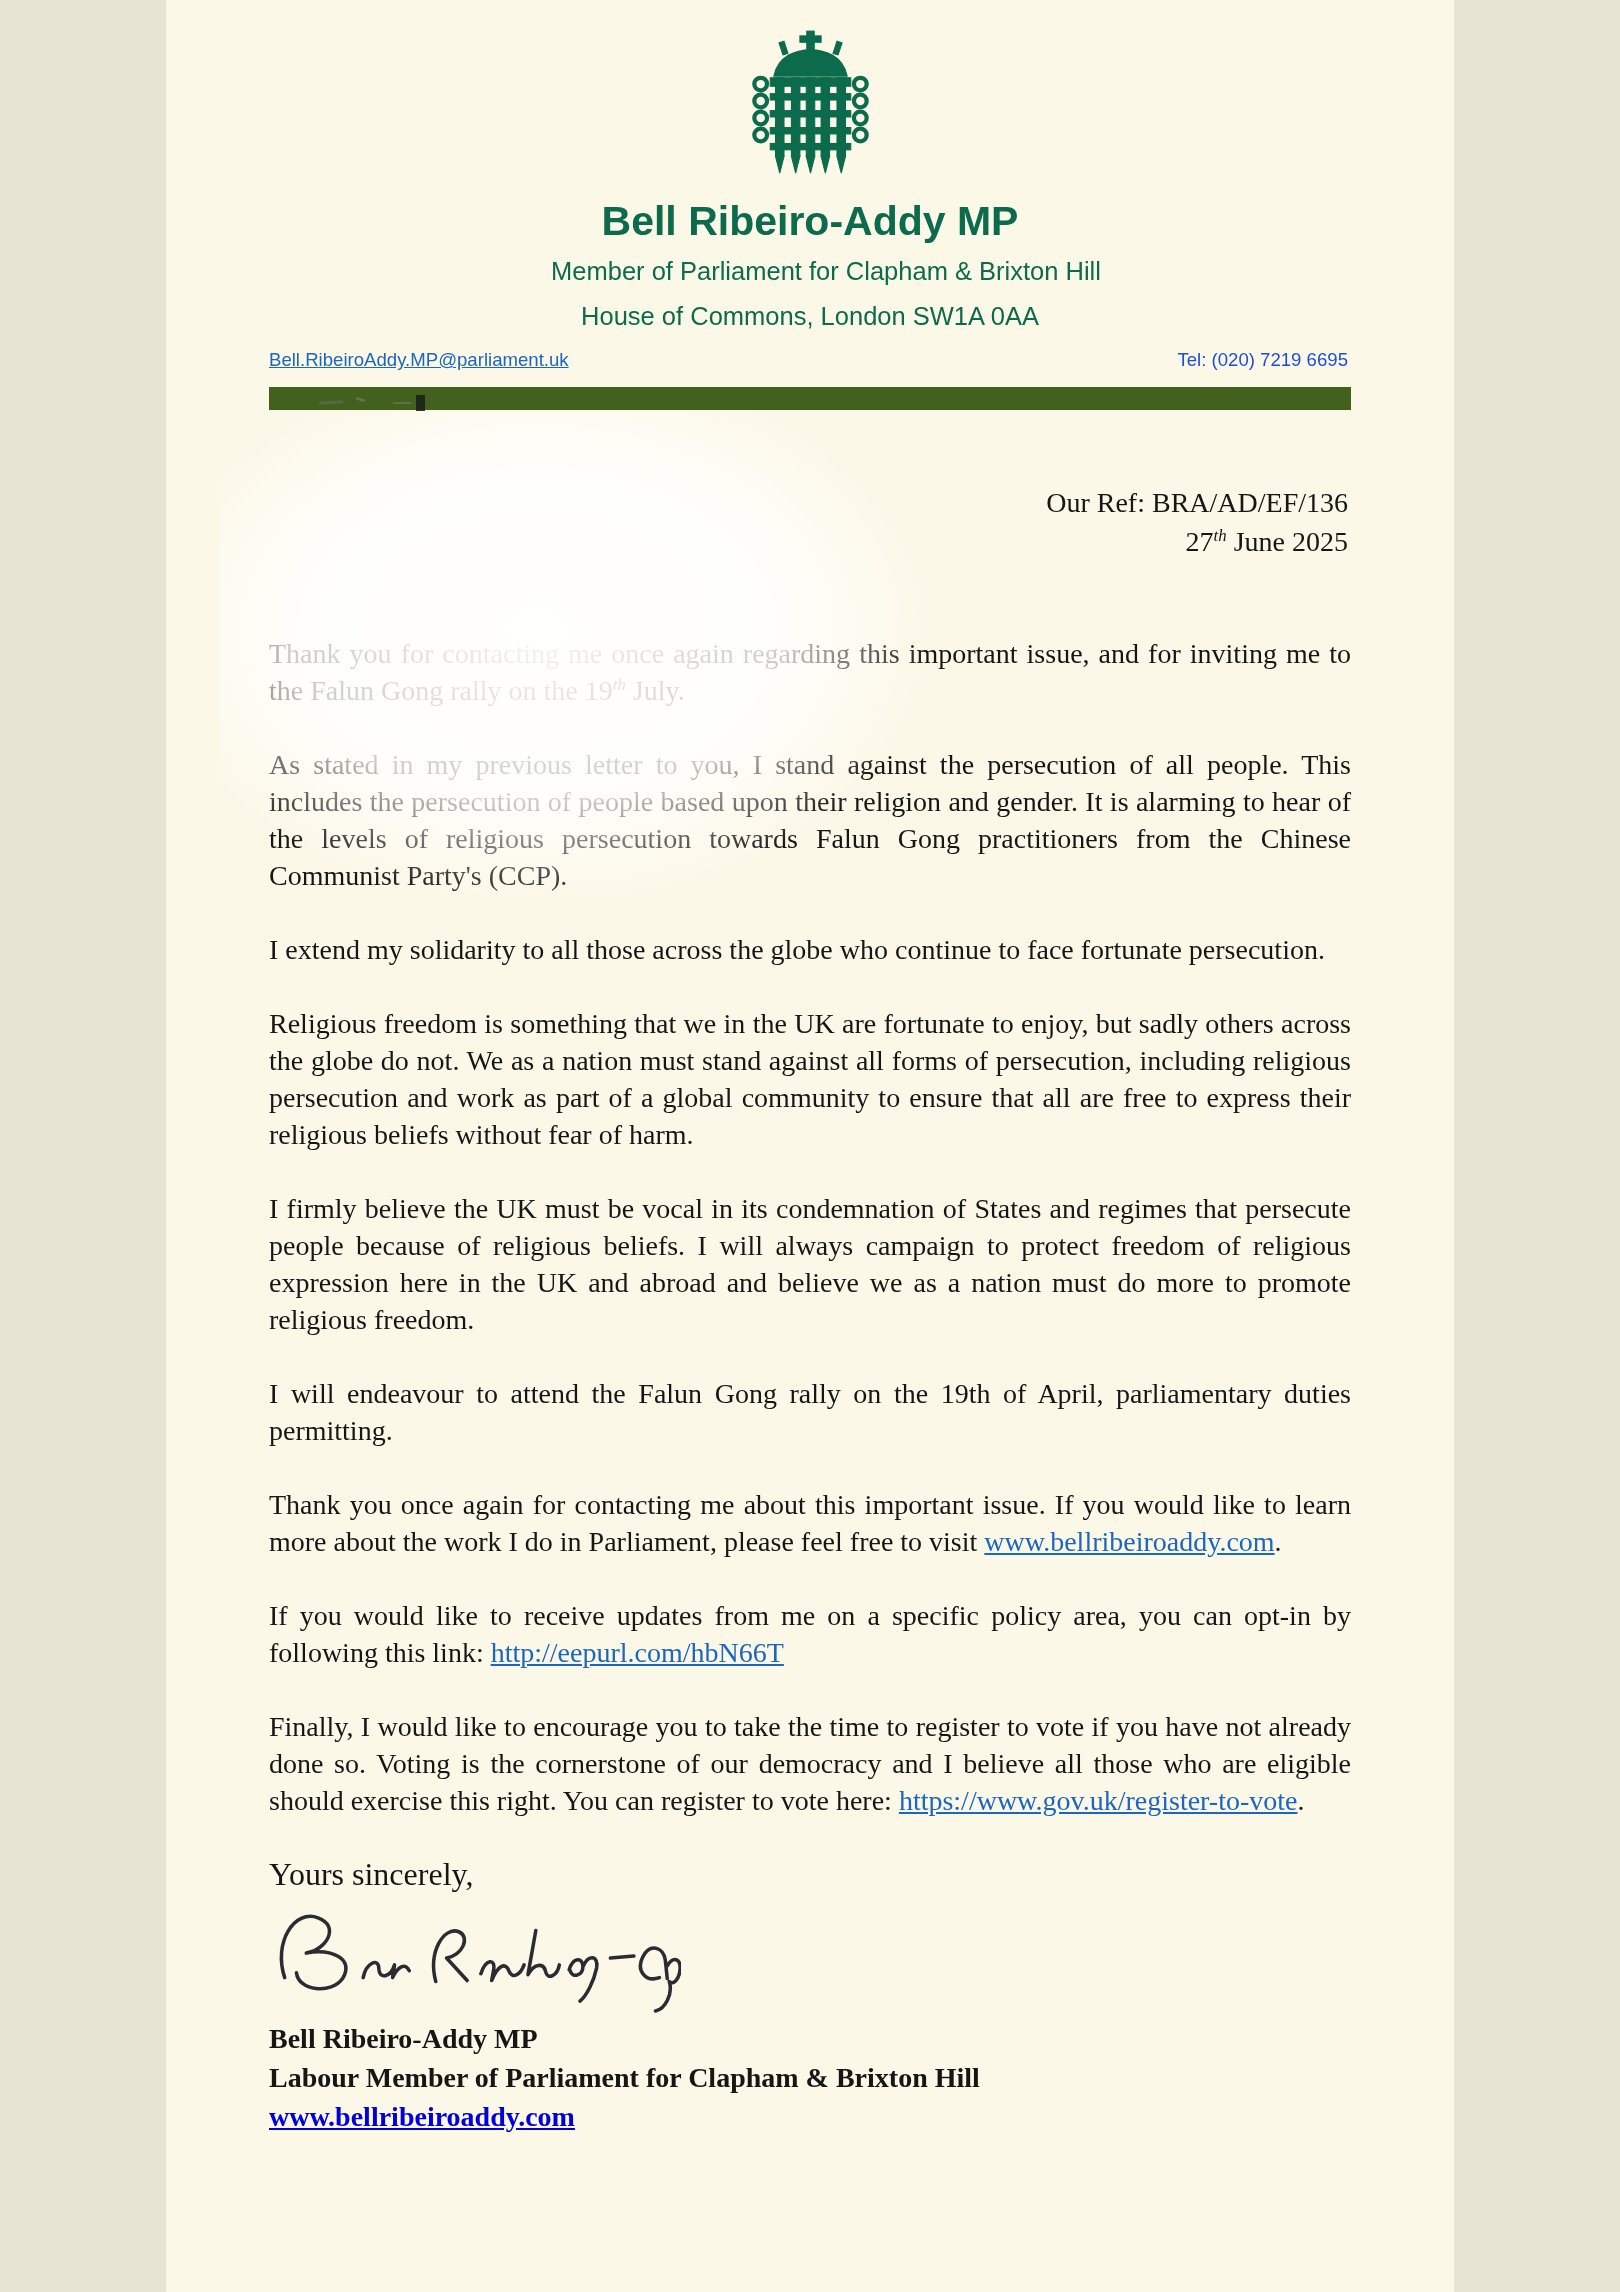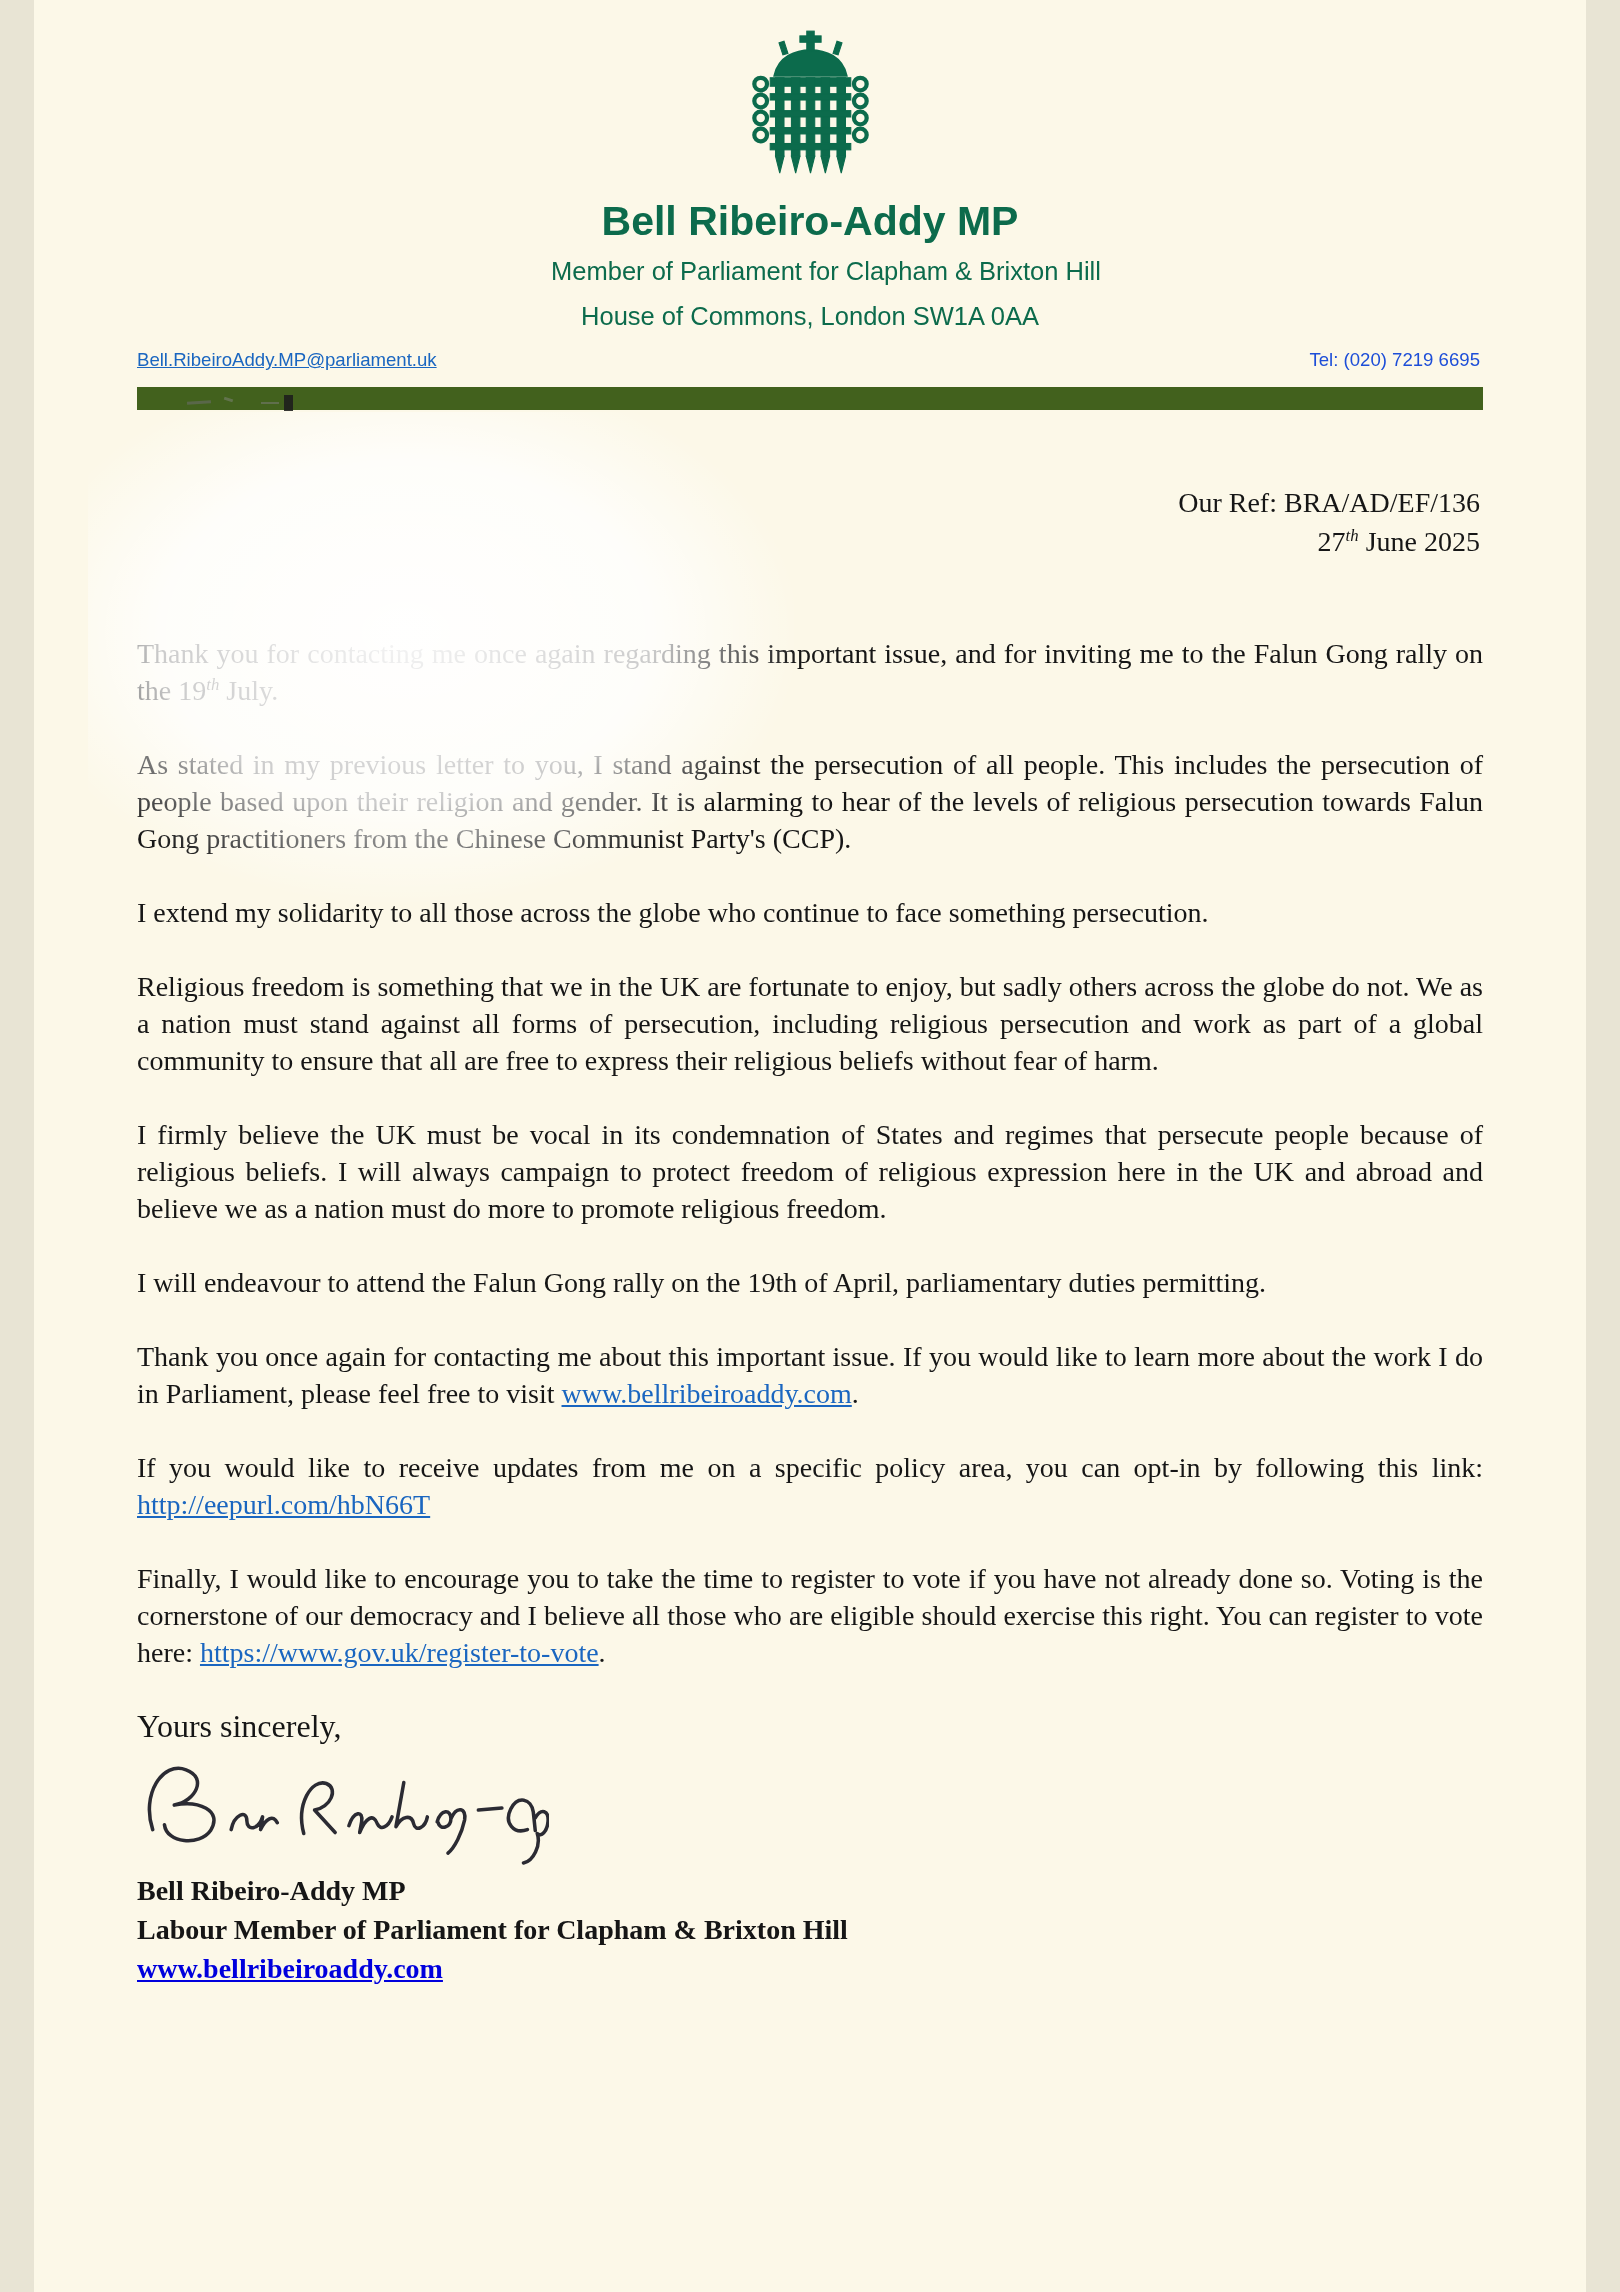--- a/index.html
+++ b/index.html
@@ -1,18 +1,18 @@
 <!DOCTYPE html>
 <html style="--paper: #fcf8e8; --ink: #161616; --green: #0c6b4c; --bar-green: #42611d; --link-blue: #1a66c0; --footer-link: #0000dd;"><head>
 <meta charset="utf-8">
 <style>
   html,body{margin:0;padding:0;background:#e8e4d4;}
   .page{
     position:relative;
-    width:1552px;height:2293px;
+    width:1288px;height:2293px;
     margin:0 auto;
     background:var(--paper,#fcf8e8);
     font-family:"Liberation Serif",serif;
     color:var(--ink,#161616);
     overflow:hidden;
   }
   
   .header{text-align:center;}
   .logo{display:block;margin:29px auto 0;width:131px;height:159px;}
   .mp-name{
@@ -137,21 +137,21 @@
   <div class="mark mark4"></div>
 
   <div class="ref-block">
     <div>Our Ref: BRA/AD/EF/136</div>
     <div><span>27</span><sup>th</sup><span> June 2025</span></div>
   </div>
 
   <div class="letter-body">
       <p class="para">Thank you for contacting me once again regarding this important issue, and for inviting me to the Falun Gong rally on the 19<sup>th</sup> July.</p>
       <p class="para">As stated in my previous letter to you, I stand against the persecution of all people. This includes the persecution of people based upon their religion and gender. It is alarming to hear of the levels of religious persecution towards Falun Gong practitioners from the Chinese Communist Party's (CCP).</p>
-      <p class="para">I extend my solidarity to all those across the globe who continue to face something persecution.</p>
+      <p class="para">I extend my solidarity to all those across the globe who continue to face fortunate persecution.</p>
       <p class="para">Religious freedom is something that we in the UK are fortunate to enjoy, but sadly others across the globe do not. We as a nation must stand against all forms of persecution, including religious persecution and work as part of a global community to ensure that all are free to express their religious beliefs without fear of harm.</p>
       <p class="para">I firmly believe the UK must be vocal in its condemnation of States and regimes that persecute people because of religious beliefs. I will always campaign to protect freedom of religious expression here in the UK and abroad and believe we as a nation must do more to promote religious freedom.</p>
       <p class="para">I will endeavour to attend the Falun Gong rally on the 19th of April, parliamentary duties permitting.</p>
       <p class="para">Thank you once again for contacting me about this important issue. If you would like to learn more about the work I do in Parliament, please feel free to visit <a href="#">www.bellribeiroaddy.com</a>.</p>
       <p class="para">If you would like to receive updates from me on a specific policy area, you can opt-in by following this link: <a href="#">http://eepurl.com/hbN66T</a></p>
       <p class="para">Finally, I would like to encourage you to take the time to register to vote if you have not already done so. Voting is the cornerstone of our democracy and I believe all those who are eligible should exercise this right. You can register to vote here: <a href="#">https://www.gov.uk/register-to-vote</a>.</p>
       <p class="closing">Yours sincerely,</p>
     </div>
 
   <svg class="signature" viewBox="0 0 420 120" xmlns="http://www.w3.org/2000/svg" aria-label="Bell Ribeiro-Addy handwritten signature">

